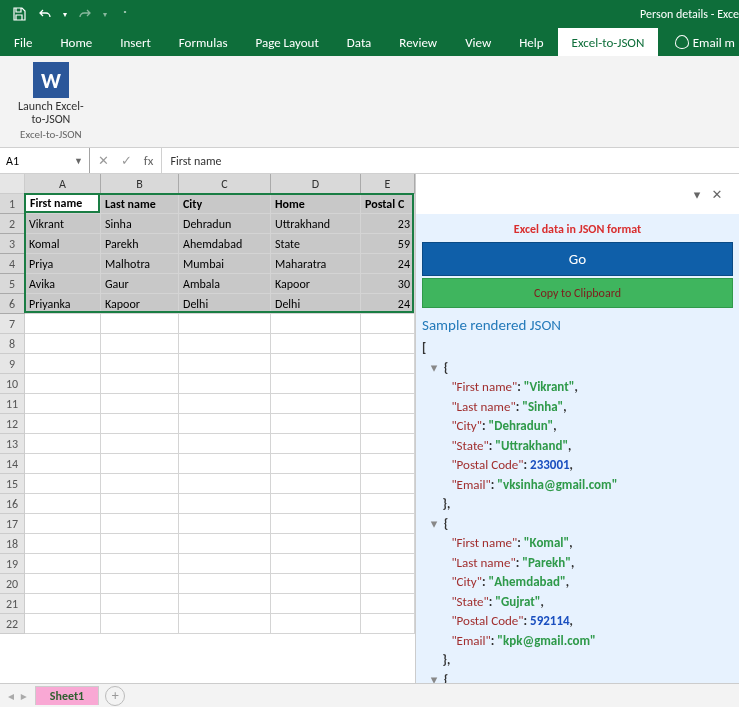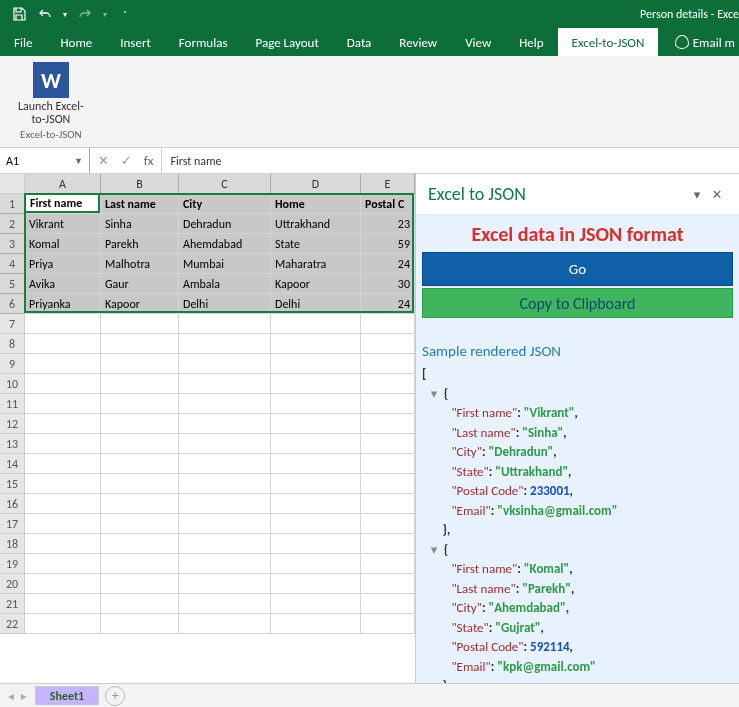--- a/index.html
+++ b/index.html
@@ -54,36 +54,36 @@
 .cell.right { justify-content: flex-end; }
 .sel-outline { position: absolute; border: 2px solid #1a7d44; pointer-events: none; }
 .sel-a1 { position: absolute; border: 2px solid #1a7d44; background: #fff; pointer-events: none; }
 
 
 .taskpane { width: 324px; border-left: 1px solid #ccc; background: #fff; display: flex; flex-direction: column; }
 .tp-header { height: 40px; display: flex; align-items: center; padding: 0 12px; color: #0e7a46; font-size: 18px; font-weight: 400; }
 .tp-header-spacer { flex: 1; }
 .tp-header-btn { width: 20px; height: 20px; display: flex; align-items: center; justify-content: center; color: #666; cursor: pointer; font-size: 13px; }
 .tp-body { flex: 1; background: #e7f2fe; padding: 4px 6px; overflow: hidden; }
-.tp-subtitle { color: #d92e2e; font-size: 20px; font-weight: bold; text-align: center; padding: 4px; }
+.tp-subtitle { color: #d92e2e; font-size: 12px; font-weight: bold; text-align: center; padding: 4px; }
 .btn-go { background: #0f5fa9; color: #fff; border: 1px solid #0a4a85; height: 34px; display: flex; align-items: center; justify-content: center; font-size: 15px; cursor: pointer; margin: 2px 0; }
-.btn-copy { background: #3fb55e; color: #0c4a6e; border: 1px solid #2f9a4a; height: 30px; display: flex; align-items: center; justify-content: center; font-size: 16px; cursor: pointer; margin: 2px 0 22px; }
+.btn-copy { background: #3fb55e; color: #7f1d1d; border: 1px solid #2f9a4a; height: 30px; display: flex; align-items: center; justify-content: center; font-size: 12px; cursor: pointer; margin: 2px 0 6px; }
 .json-title { color: #247aba; font-size: 15px; padding: 2px 0 4px; }
 .json-view { font-family: "Consolas", monospace; font-size: 13px; color: #333; line-height: 1.5; }
 .json-view .k { color: #a12f2f; }
 .json-view .s { color: #2f9a4a; font-weight: 600; }
 .json-view .n { color: #1a4fbf; font-weight: 600; }
 .json-view .p { color: #333; font-weight: 600; }
 .json-view .tri { color: #888; display: inline-block; width: 10px; }
 .jl { white-space: pre; }
 
 
 .sheet-tabs { height: 24px; border-top: 1px solid #ccc; background: #f3f3f3; display: flex; align-items: center; padding: 0 8px; font-size: 12px; gap: 6px; }
 .sht-nav { color: #aaa; letter-spacing: 2px; }
-.sht-tab { background: #c4b5fd; border: 1px solid #ccc; border-bottom: none; padding: 2px 14px; font-weight: 600; color: #2f5f2f; }
+.sht-tab { background: #f9a8d4; border: 1px solid #ccc; border-bottom: none; padding: 2px 14px; font-weight: 600; color: #2f5f2f; }
 .sht-add { width: 20px; height: 20px; border-radius: 50%; border: 1px solid #bbb; display:flex; align-items:center; justify-content:center; color:#999; font-size:14px; }
 </style>
 </head>
 <body>
 
 <div class="titlebar">
   <div class="qat">
     <div class="qat-btn">
       <svg width="14" height="14" viewBox="0 0 14 14">
           <path d="M2 1h8l3 3v9H2z M4 1v4h5V1 M4 8h6v5H4z" fill="none" stroke="#fff" stroke-width="1.2"></path>
@@ -341,21 +341,20 @@
             <div class="cell" style="width:54px"></div>
           </div>
           <div class="sel-outline" style="left: -1px; top: -1px; width: 390px; height: 120px;"></div>
           <div class="sel-a1" style="left: -1px; top: -1px; width: 76px; height: 20px; display: flex; align-items: center; padding: 0px 4px; font-size: 12px; font-weight: bold;">First name</div>
         </div>
       </div>
     </div>
 
   <div class="taskpane">
     <div class="tp-header">
-      <span>Excel to JSON</span>
       <span class="tp-header-spacer"></span>
       <span class="tp-header-btn">▾</span>
       <span class="tp-header-btn">✕</span>
     </div>
     <div class="tp-body">
       <div class="tp-subtitle">Excel data in JSON format</div>
       <div class="btn-go">Go</div>
       <div class="btn-copy">Copy to Clipboard</div>
       <div class="json-title">Sample rendered JSON</div>
       <div class="json-view" id="json-view">

